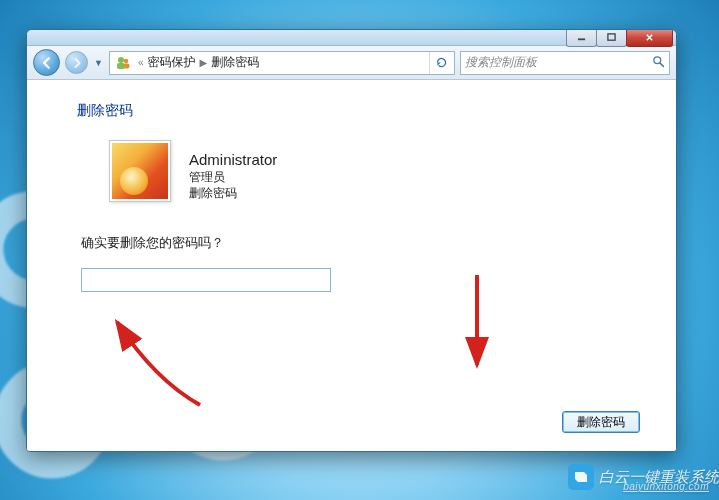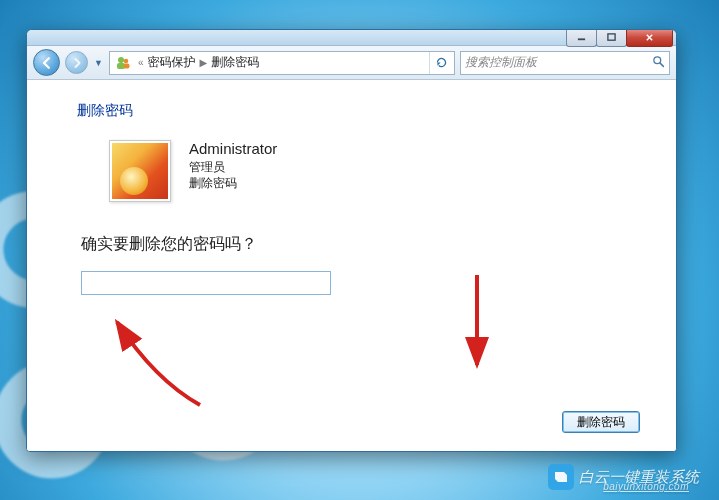--- a/index.html
+++ b/index.html
@@ -170,21 +170,21 @@
     display: flex;
     flex-direction: column;
   }
   .page-title {
     color: #003399;
     font-size: 14px;
     margin-bottom: 20px;
   }
   .user-block {
     display: flex;
-    align-items: flex-start;
+    align-items: flex-end;
     gap: 18px;
     margin-left: 4px;
     margin-bottom: 32px;
     padding-left: 28px;
   }
   .avatar {
     width: 56px;
     height: 56px;
     border: 1px solid #c8c8c8;
     padding: 2px;
@@ -203,24 +203,24 @@
     position: absolute;
     left: 8px;
     bottom: 4px;
     width: 28px;
     height: 28px;
     background: radial-gradient(circle at 40% 35%, #fff5c2, #f3b53a 60%, #d87a15 100%);
     border-radius: 50%;
   }
   .user-text { font-size: 12px; color: #222; }
   .user-name { font-size: 15px; margin-bottom: 2px; }
-  .user-line { line-height: 1.35; }
+  .user-line { line-height: 1.35; font-family: Liberation Mono, monospace; }
 
   .prompt {
-    font-size: 16px;
+    font-size: 13px;
     color: #222;
     margin-left: 4px;
     margin-bottom: 16px;
   }
 
   .pw-input {
     margin-left: 4px;
     width: 240px;
     height: 22px;
     border: 1px solid #8ab4d8;
@@ -255,21 +255,21 @@
 
   
   .arrow {
     position: absolute;
     pointer-events: none;
   }
 
   
   .watermark {
     position: absolute;
-    right: 20px;
+    right: 0;
     bottom: 10px;
     display: flex;
     align-items: center;
     gap: 5px;
     color: rgba(255,255,255,0.95);
     font-size: 15px;
     font-style: italic;
     text-shadow: 0 1px 2px rgba(0,0,0,0.25);
     opacity: 0.92;
   }

